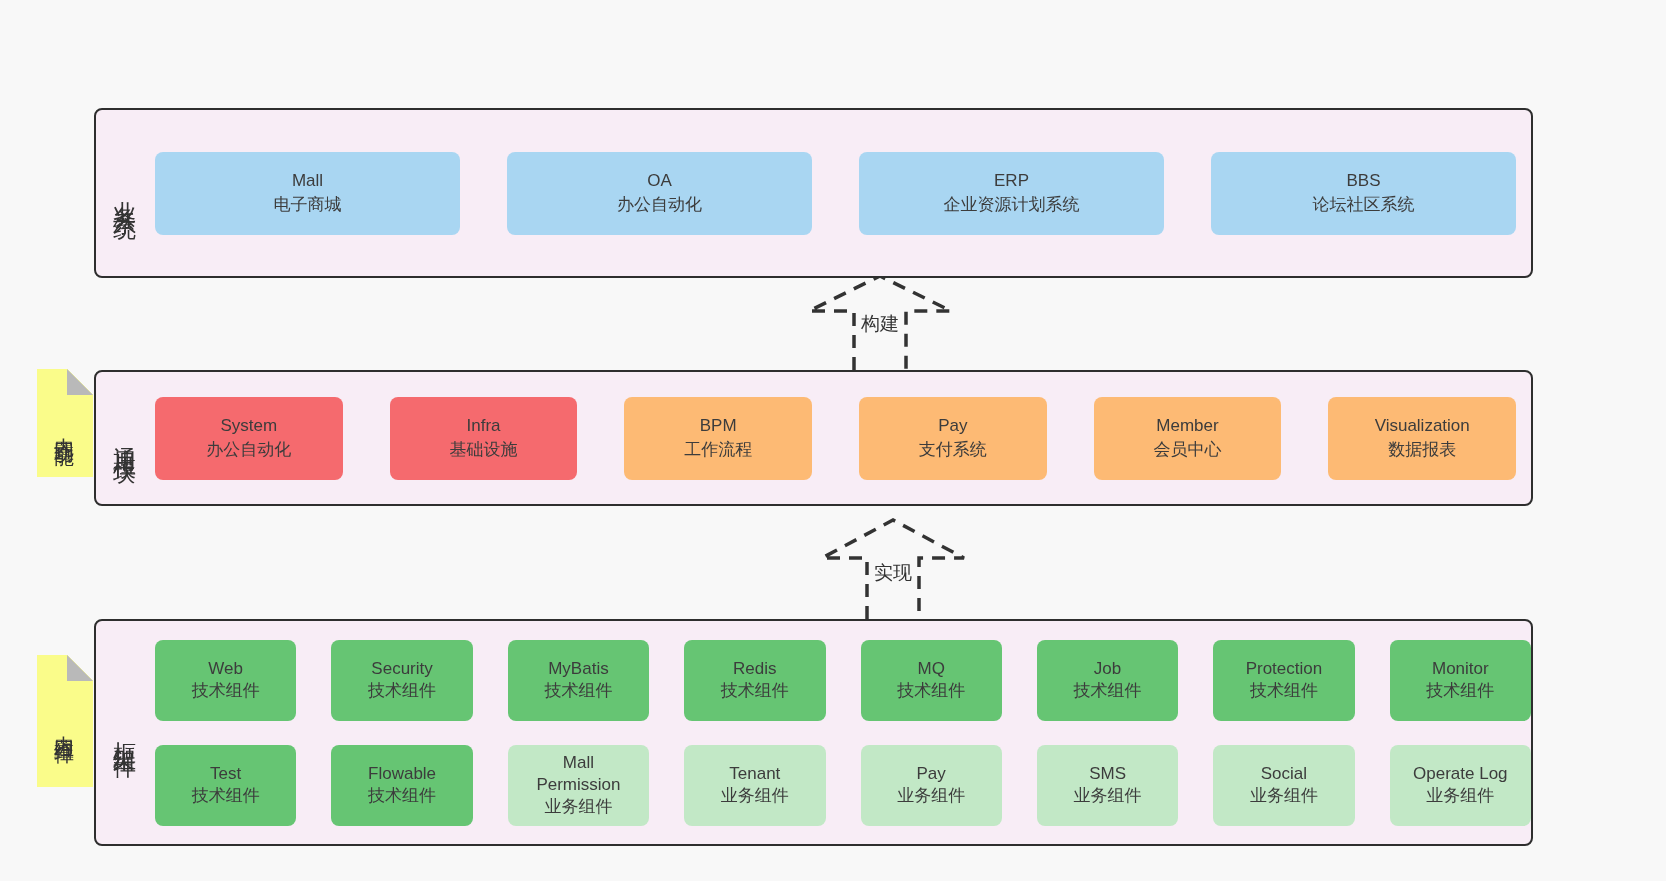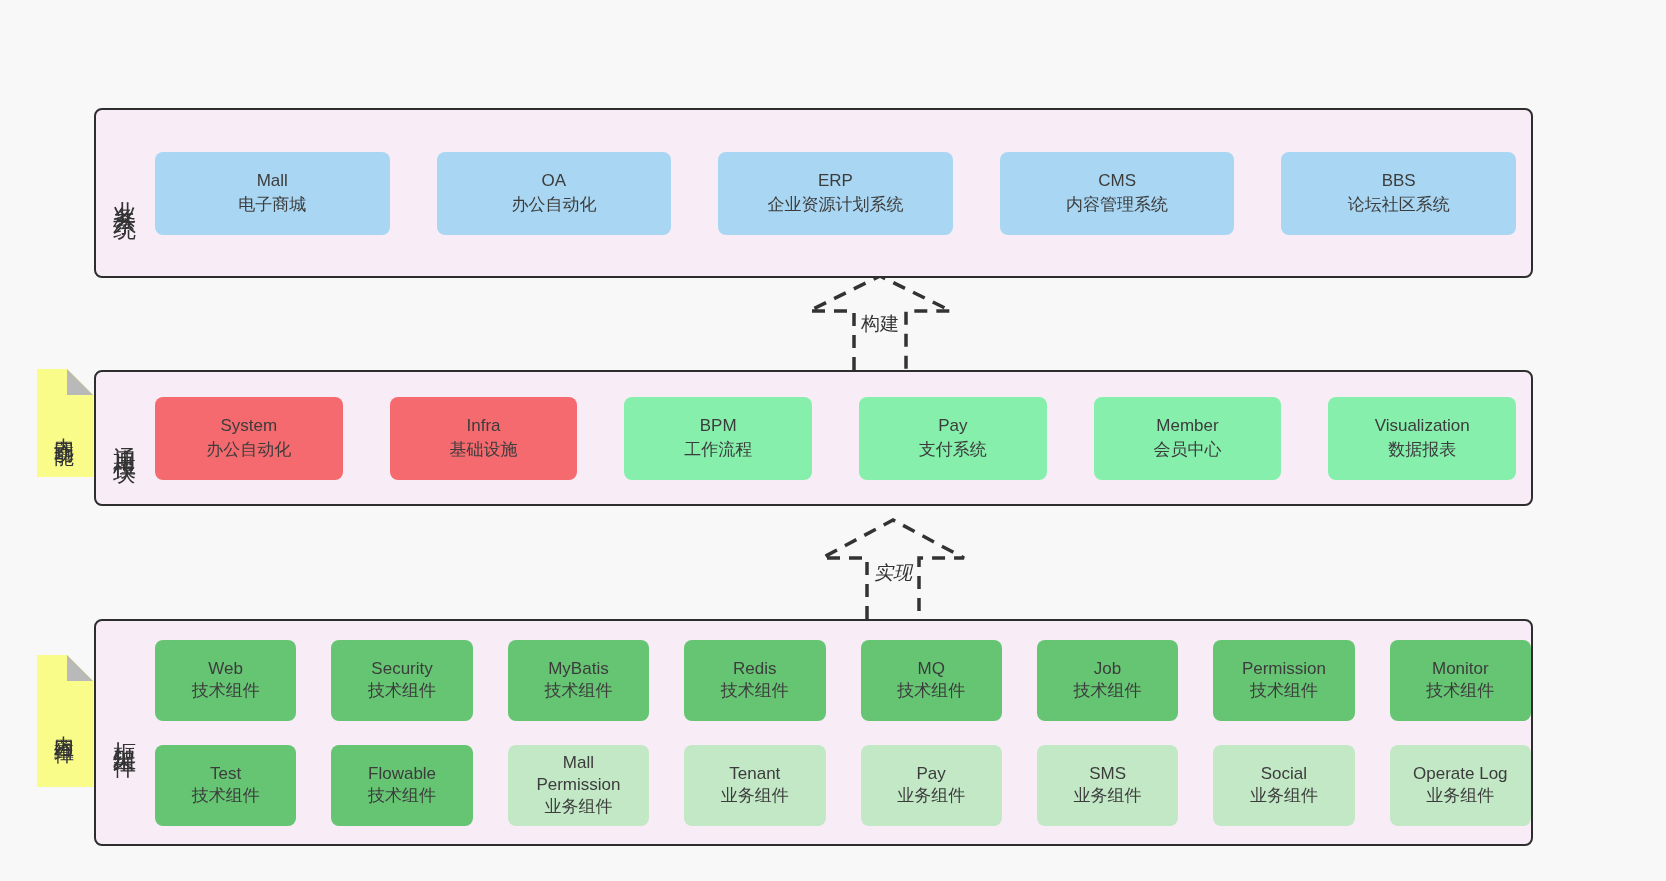--- a/index.html
+++ b/index.html
@@ -38,40 +38,40 @@
   
   .box {
     flex:1; height:83px; border-radius:8px;
     display:flex; flex-direction:column; align-items:center; justify-content:center;
     font-size:17px; line-height:24px; text-align:center; color:#3c3c3c;
   }
   .grid .box { height:81px; line-height:22px; }
   .grid .name { display:inline-block; max-width:112px; }
   .blue { background:#a9d6f2; }
   .red  { background:#f56a6e; }
-  .pink { background:#86efac;justify-content:center; }
+  .pink { background:#fdba74;justify-content:center; }
   .gd   { background:#66c573; }
   .gl   { background:#c2e8c6; }
   
   .sticky {
     position:absolute; left:37px; width:56px; z-index:1;
     background:linear-gradient(225deg, rgba(0,0,0,0) 18px, #fafc8a 18px);
     display:flex; align-items:center; justify-content:center;
   }
   #sticky1 { top:369px; height:108px; }
   #sticky2 { top:655px; height:132px; }
   .sticky .fold { position:absolute; top:0; right:0; }
   .sticky .txt {
     writing-mode:vertical-rl; text-orientation:upright;
     font-size:20px; letter-spacing:3px; color:#333; padding-top:10px;
   }
   
   .arrow { position:absolute; width:150px; z-index:1; }
   #arrow1 { left:805px; top:270px; height:100px; }
-  #arrow2 { left:818px; top:515px; height:104px;font-style:italic; }
+  #arrow2 { left:818px; top:515px; height:104px; }
   .arrow svg { display:block; width:100%; height:100%; }
   .arrow .lbl {
     position:absolute; left:0; right:0; text-align:center;
     font-size:19px; line-height:20px; color:#333;
   }
   #arrow1 .lbl { top:44px; }
   #arrow2 .lbl { top:48px; }
 </style>
 </head>
 <body>
@@ -83,24 +83,20 @@
       <span class="name">Mall</span>
       <span class="sub">电子商城</span>
     </div>
     <div class="box blue">
       <span class="name">OA</span>
       <span class="sub">办公自动化</span>
     </div>
     <div class="box blue">
       <span class="name">ERP</span>
       <span class="sub">企业资源计划系统</span>
-    </div>
-    <div class="box blue">
-      <span class="name">CMS</span>
-      <span class="sub">内容管理系统</span>
     </div>
     <div class="box blue">
       <span class="name">BBS</span>
       <span class="sub">论坛社区系统</span>
     </div>
   </div>
 </div>
 
 <div class="arrow" id="arrow1">
   <svg viewBox="0 0 150 100">
@@ -182,21 +178,21 @@
       </div>
       <div class="box gd">
         <span class="name">MQ</span>
         <span class="sub">技术组件</span>
       </div>
       <div class="box gd">
         <span class="name">Job</span>
         <span class="sub">技术组件</span>
       </div>
       <div class="box gd">
-        <span class="name">Permission</span>
+        <span class="name">Protection</span>
         <span class="sub">技术组件</span>
       </div>
       <div class="box gd">
         <span class="name">Monitor</span>
         <span class="sub">技术组件</span>
       </div>
     </div>
     <div class="boxes">
       <div class="box gd">
         <span class="name">Test</span>

